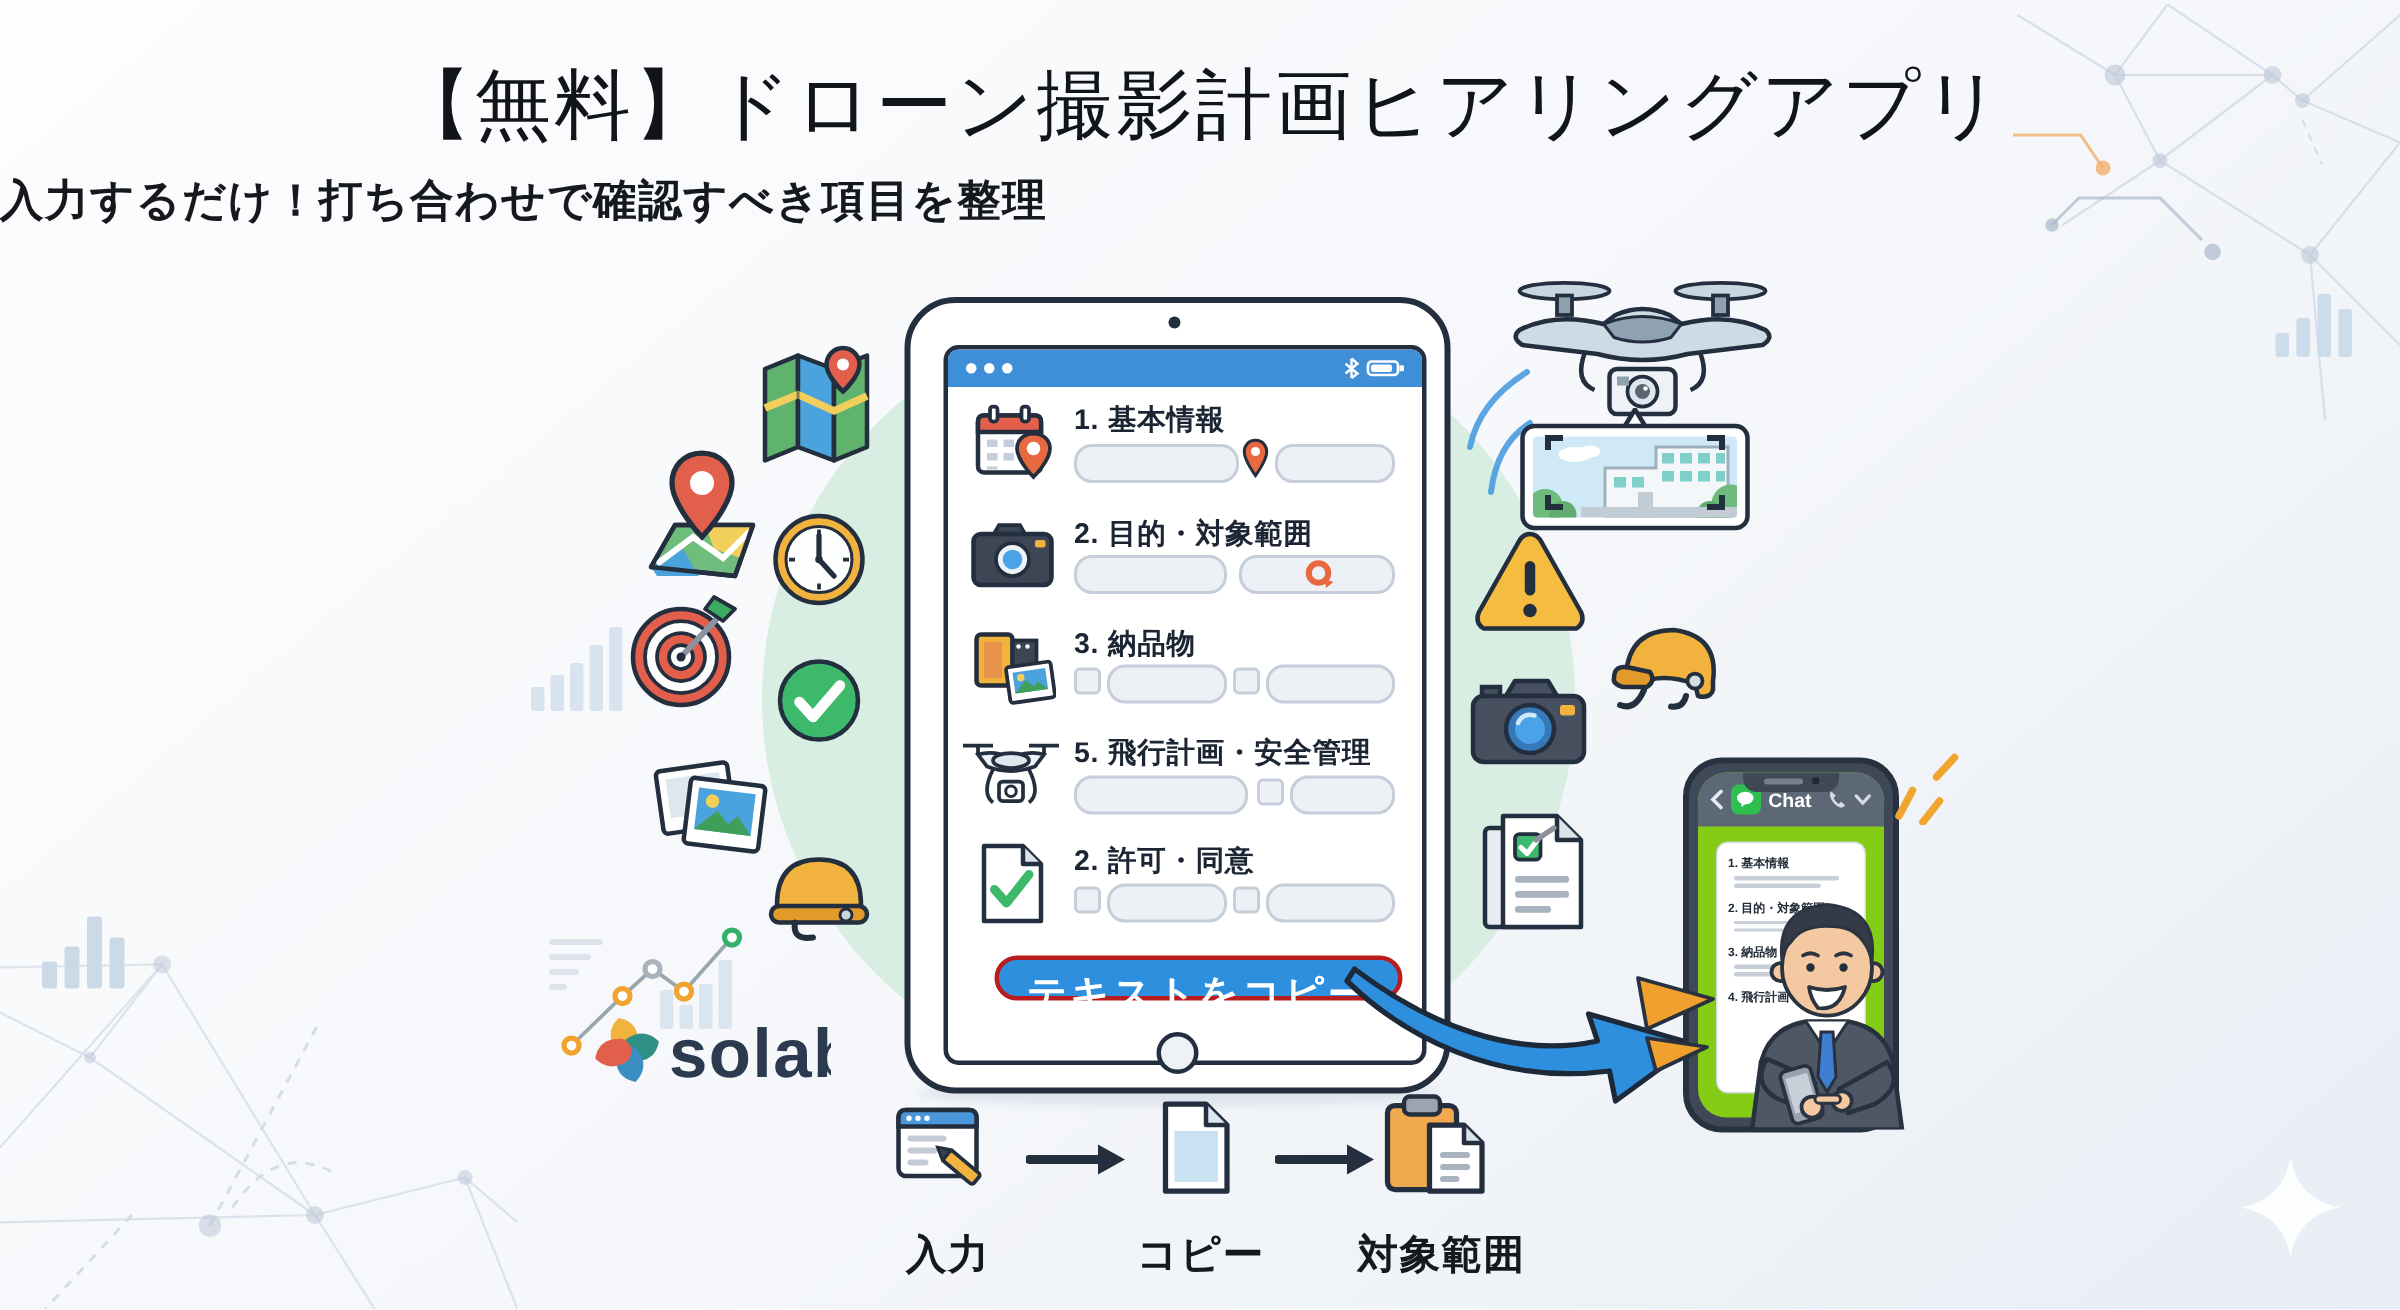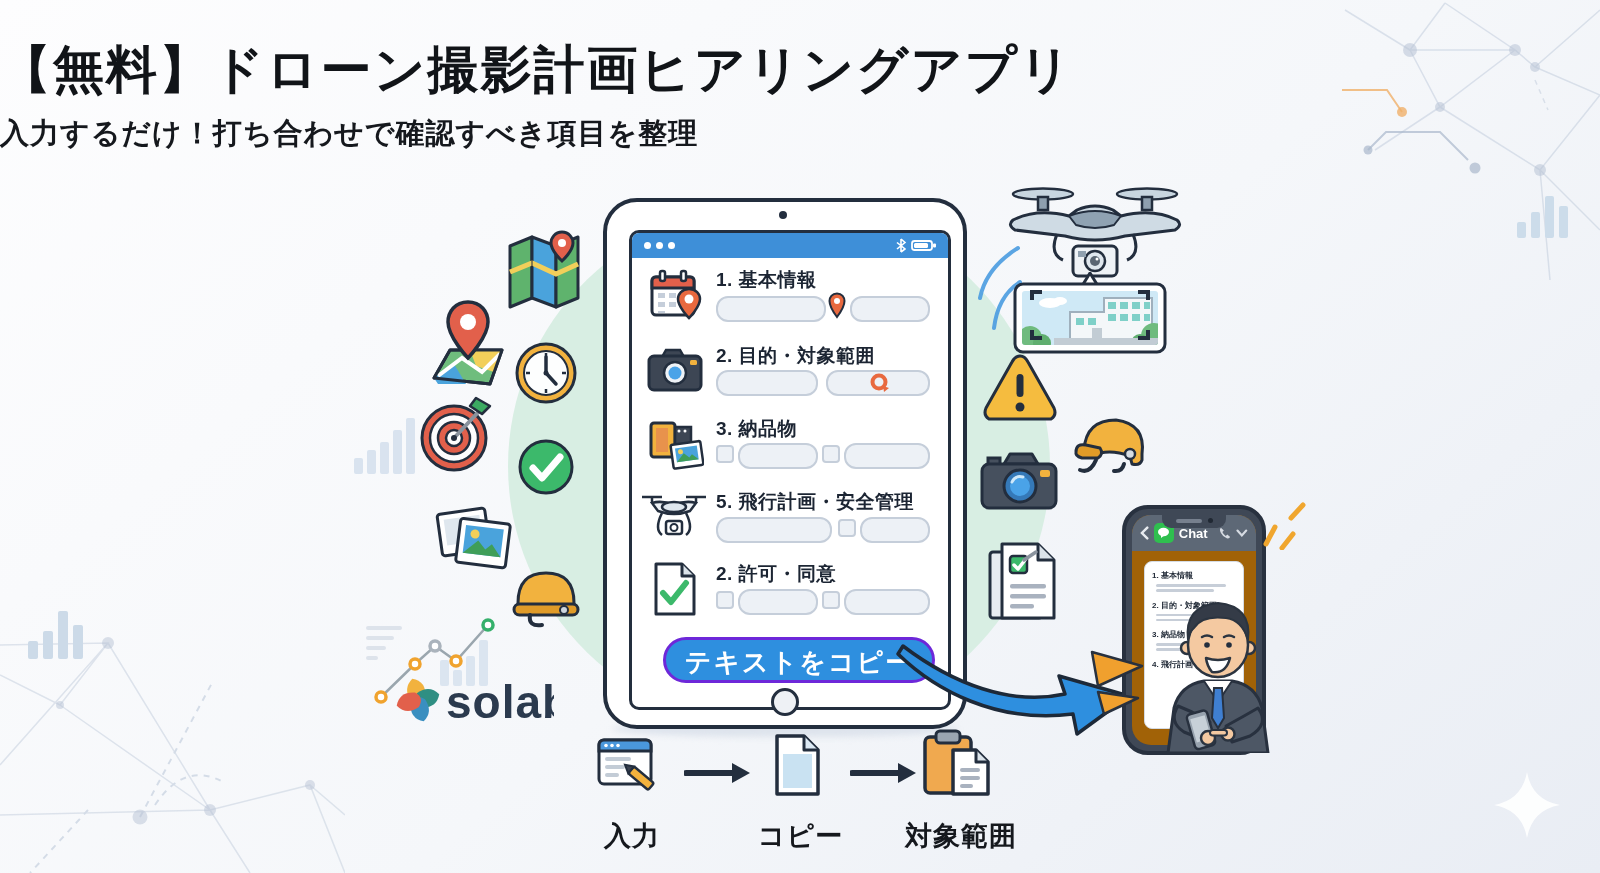--- a/index.html
+++ b/index.html
@@ -1,38 +1,38 @@
 <!DOCTYPE html>
 <html><head>
 <meta charset="utf-8">
 <style>
   html,body{margin:0;padding:0;}
   .stage{position:relative;width:1600px;height:873px;overflow:hidden;
     background:linear-gradient(140deg,#fdfdfe 0%,#f5f7fa 55%,#e9edf4 100%);
     font-family:"Liberation Sans","DejaVu Sans",sans-serif;color:#15181d;}
   .abs{position:absolute;}
-  .title{position:absolute;top:36px;left:0;right:0;font-size:51px;font-weight:700;letter-spacing:2px;color:#111418;}
+  .title{position:absolute;top:36px;left:0;right:0;text-align:center;font-size:51px;font-weight:400;letter-spacing:2px;color:#111418;}
   .subtitle{position:absolute;top:114px;left:0;right:0;font-size:29px;font-weight:800;letter-spacing:1px;color:#15181d;}
   .mint{position:absolute;left:508px;top:202px;width:542px;height:528px;border-radius:50%;background:#d8eee3;}
   
   .tablet{position:absolute;left:603px;top:198px;width:356px;height:523px;background:#fff;border:4px solid #232e3e;border-radius:34px;}
   .tablet-shadow{position:absolute;left:612px;top:721px;width:346px;height:16px;border-radius:50%;background:#dde3ec;filter:blur(3px);}
   .cam-dot{position:absolute;left:172px;top:9px;width:8px;height:8px;border-radius:50%;background:#232e3e;}
   .screen{position:absolute;left:22px;top:28px;width:316px;height:474px;border:3px solid #232e3e;border-radius:10px;background:#fff;overflow:hidden;}
   .topbar{position:absolute;left:0;top:0;right:0;height:25px;background:#3e8fd8;}
   .tb-dot{position:absolute;top:9px;width:7px;height:7px;border-radius:50%;background:#fff;}
   .sec-label{position:absolute;font-size:19px;font-weight:800;color:#1c2533;letter-spacing:.5px;white-space:nowrap;}
   .fld{position:absolute;height:22px;background:#edf1f6;border:2px solid #c5ceda;border-radius:12px;}
   .cb{position:absolute;width:14px;height:14px;background:#edf1f6;border:2px solid #c5ceda;border-radius:4px;}
-  .copy-btn{position:absolute;left:31px;top:404px;width:272px;height:46px;background:#2e8fdf;border:3px solid #6d28d9;border-radius:26px;
+  .copy-btn{position:absolute;left:31px;top:404px;width:272px;height:30px;background:#2e8fdf;border:3px solid #b91c1c;border-radius:26px;
     color:#fff;font-size:26px;font-weight:800;letter-spacing:2px;text-align:center;line-height:44px;box-sizing:border-box;}
   .home-btn{position:absolute;left:164px;top:486px;width:22px;height:22px;border-radius:50%;background:#eef1f5;border:3px solid #232e3e;}
   
   .phone{position:absolute;left:1122px;top:505px;width:136px;height:242px;background:#3f4856;border:4px solid #28313f;border-radius:26px;}
-  .phone-screen{position:absolute;left:6px;top:6px;width:124px;height:230px;border-radius:19px;background:#a16207;overflow:hidden;}
+  .phone-screen{position:absolute;left:6px;top:6px;width:124px;height:230px;border-radius:19px;background:#84cc16;overflow:hidden;}
   .notch{position:absolute;left:30px;top:0;width:64px;height:13px;background:#3f4856;border-radius:0 0 9px 9px;}
   .speaker{position:absolute;left:14px;top:4px;width:26px;height:4px;border-radius:2px;background:#77808e;}
   .notch-dot{position:absolute;left:46px;top:3px;width:5px;height:5px;border-radius:50%;background:#202833;}
   .phone-hd{position:absolute;left:0;top:0;right:0;height:36px;background:#5d6876;display:flex;align-items:center;padding:0 8px;box-sizing:border-box;gap:5px;}
   .phone-hd .ttl{color:#fff;font-size:13px;font-weight:800;flex:0 0 auto;}
   .chat-app{width:20px;height:20px;border-radius:5px;background:#2fbf4f;display:flex;align-items:center;justify-content:center;flex:0 0 auto;}
   .msg-card{position:absolute;left:12px;top:46px;width:100px;height:168px;background:#fff;border:1.5px solid #d5dbe3;border-radius:8px;padding:8px 7px;box-sizing:border-box;}
   .msg-item{margin-bottom:8px;}
   .msg-item .lbl{font-size:8px;font-weight:800;color:#222b38;margin-bottom:3px;white-space:nowrap;}
   .gline{height:2.5px;border-radius:2px;background:#c7ced8;margin:2.5px 0 0 4px;}

